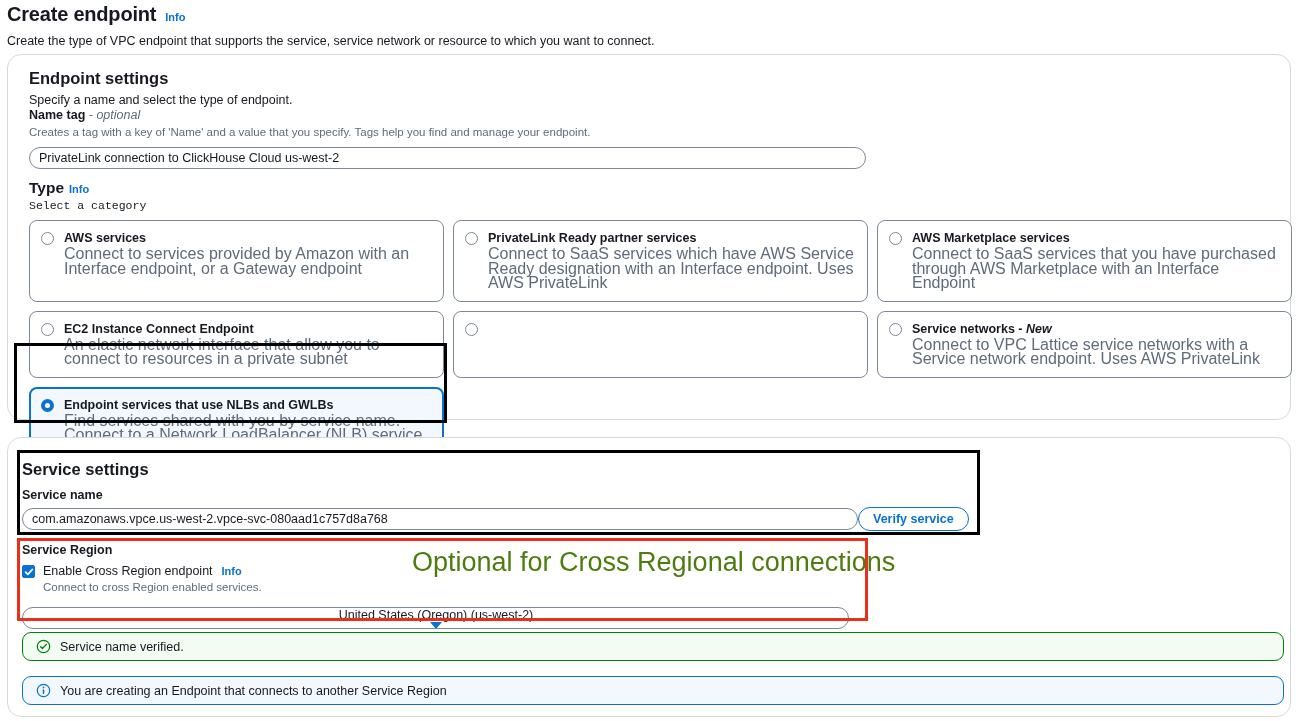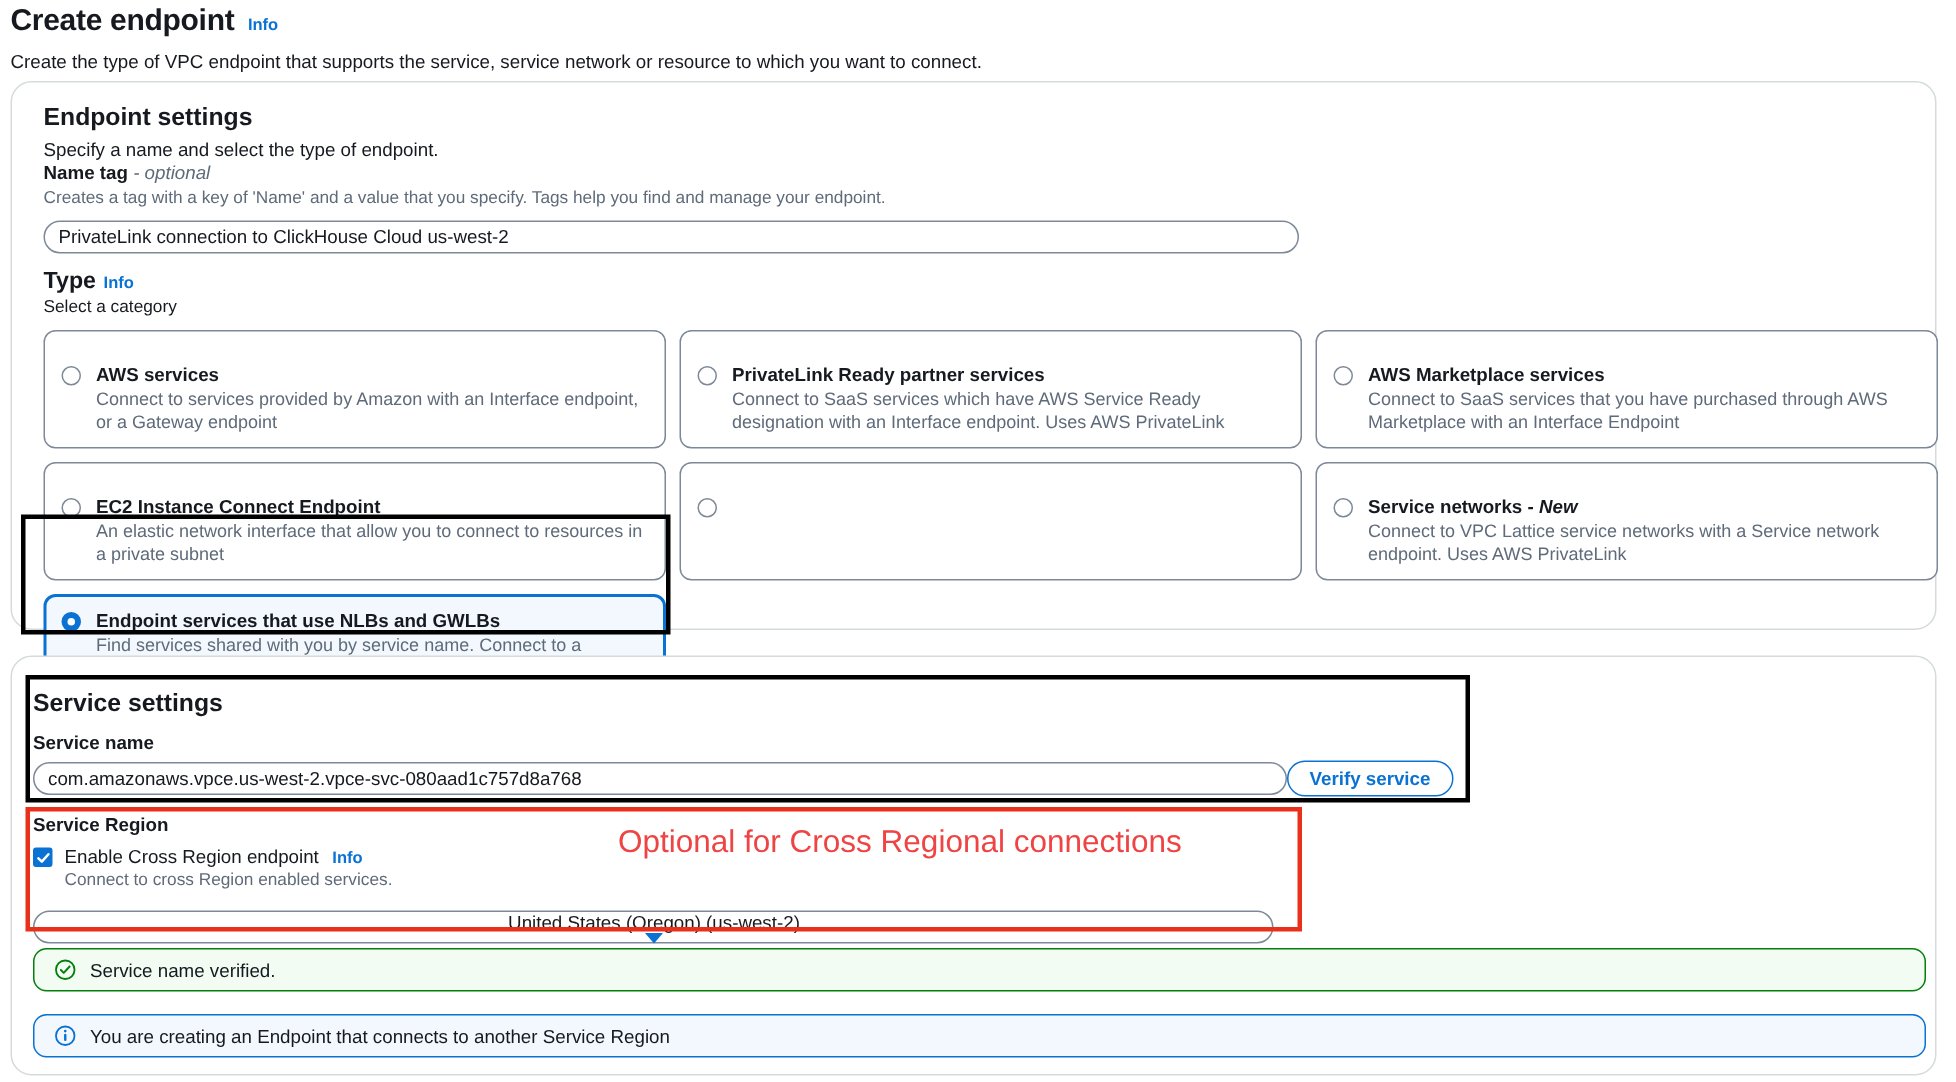--- a/index.html
+++ b/index.html
@@ -71,21 +71,21 @@
   .radio-grid {
     position: absolute; left: 21px; top: 220px;
     width: 1263px;
     display: grid;
     grid-template-columns: 415px 415px 415px;
     column-gap: 9px;
     row-gap: 9px;
   }
   .radio-card {
     border: 1px solid #7d8998; border-radius: 8px;
-    background: #ffffff; padding: 21px 11px 10px 11px;
+    background: #ffffff; padding: 9px 11px 10px 11px;
     display: flex; gap: 10px; align-items: flex-start;
     min-height: 56px;
   }
   .radio-card.selected {
     border: 2px solid #0972d3; background: #f2f8fd;
     padding: 8px 10px 9px 10px;
   }
   .radio-dot {
     width: 13px; height: 13px; border-radius: 50%;
     border: 1.5px solid #7d8998; background: #fff;
@@ -94,36 +94,36 @@
   .radio-card.selected .radio-dot {
     border: 4px solid #0972d3; background: #ffffff;
     box-shadow: inset 0 0 0 2px #ffffff;
   }
   .radio-body { flex: 1 1 auto; min-width: 0; }
   .radio-title {
     font-size: 12.5px; font-weight: bold; color: #16191f; line-height: 16px;
   }
   .radio-title .new-tag { font-weight: bold; font-style: italic; }
   .radio-desc {
-    font-size: 12px; color: #5f6b7a; line-height: 14.5px; margin-top: 1px;
+    font-size: 16px; color: #5f6b7a; line-height: 14.5px; margin-top: 1px;
   }
 
   
   .anno { position: absolute; pointer-events: none; }
   .anno-black { border: 3px solid #000000; }
   .anno-red { border: 3px solid #e8301a; }
 
   #anno-type     { left: 14px;  top: 343px; width: 433px; height: 80px; }
   #anno-service  { left: 17px;  top: 450px; width: 963px; height: 85px; }
   #anno-region   { left: 17px;  top: 538px; width: 851px; height: 83px; }
 
   .anno-text {
     position: absolute; left: 412px; top: 549px;
     font-family: "Liberation Sans", sans-serif;
-    font-size: 21px; color: #ef4444; line-height: 26px;
+    font-size: 27px; color: #4d7c0f; line-height: 26px;
     white-space: nowrap;
   }
 
   
   .btn-outline {
     height: 24px; border: 1px solid #0972d3; border-radius: 12px;
     background: #ffffff; color: #0972d3;
     font-size: 12.5px; font-weight: bold;
     display: inline-flex; align-items: center; justify-content: center;
     padding: 0 14px; cursor: pointer;
@@ -200,21 +200,21 @@
       </div>
       <div class="field-hint">Creates a tag with a key of 'Name' and a value that you specify. Tags help you find and manage your endpoint.</div>
       <div class="text-input" style="width:837px;margin-top:7px;" title="Name tag">PrivateLink connection to ClickHouse Cloud us-west-2</div>
     </div>
 
     <div style="position:absolute;left:21px;top:123px;">
       <div class="type-head">
         <span class="type-title">Type</span>
         <a class="info-link" href="#">Info</a>
       </div>
-      <div class="field-hint" style="color:#16191f;margin-top:1px;">Select a category</div>
+      <div class="field-hint" style="color:#16191f;margin-top:1px;font-family:Liberation Mono, monospace;">Select a category</div>
     </div>
 
     <div class="radio-grid" style="top:165px;">
 
       <div class="radio-card">
         <span class="radio-dot"></span>
         <span class="radio-body">
           <span class="radio-title" style="display:block;">AWS services</span>
           <span class="radio-desc" style="display:block;">Connect to services provided by Amazon with an Interface endpoint, or a Gateway endpoint</span>
         </span>

